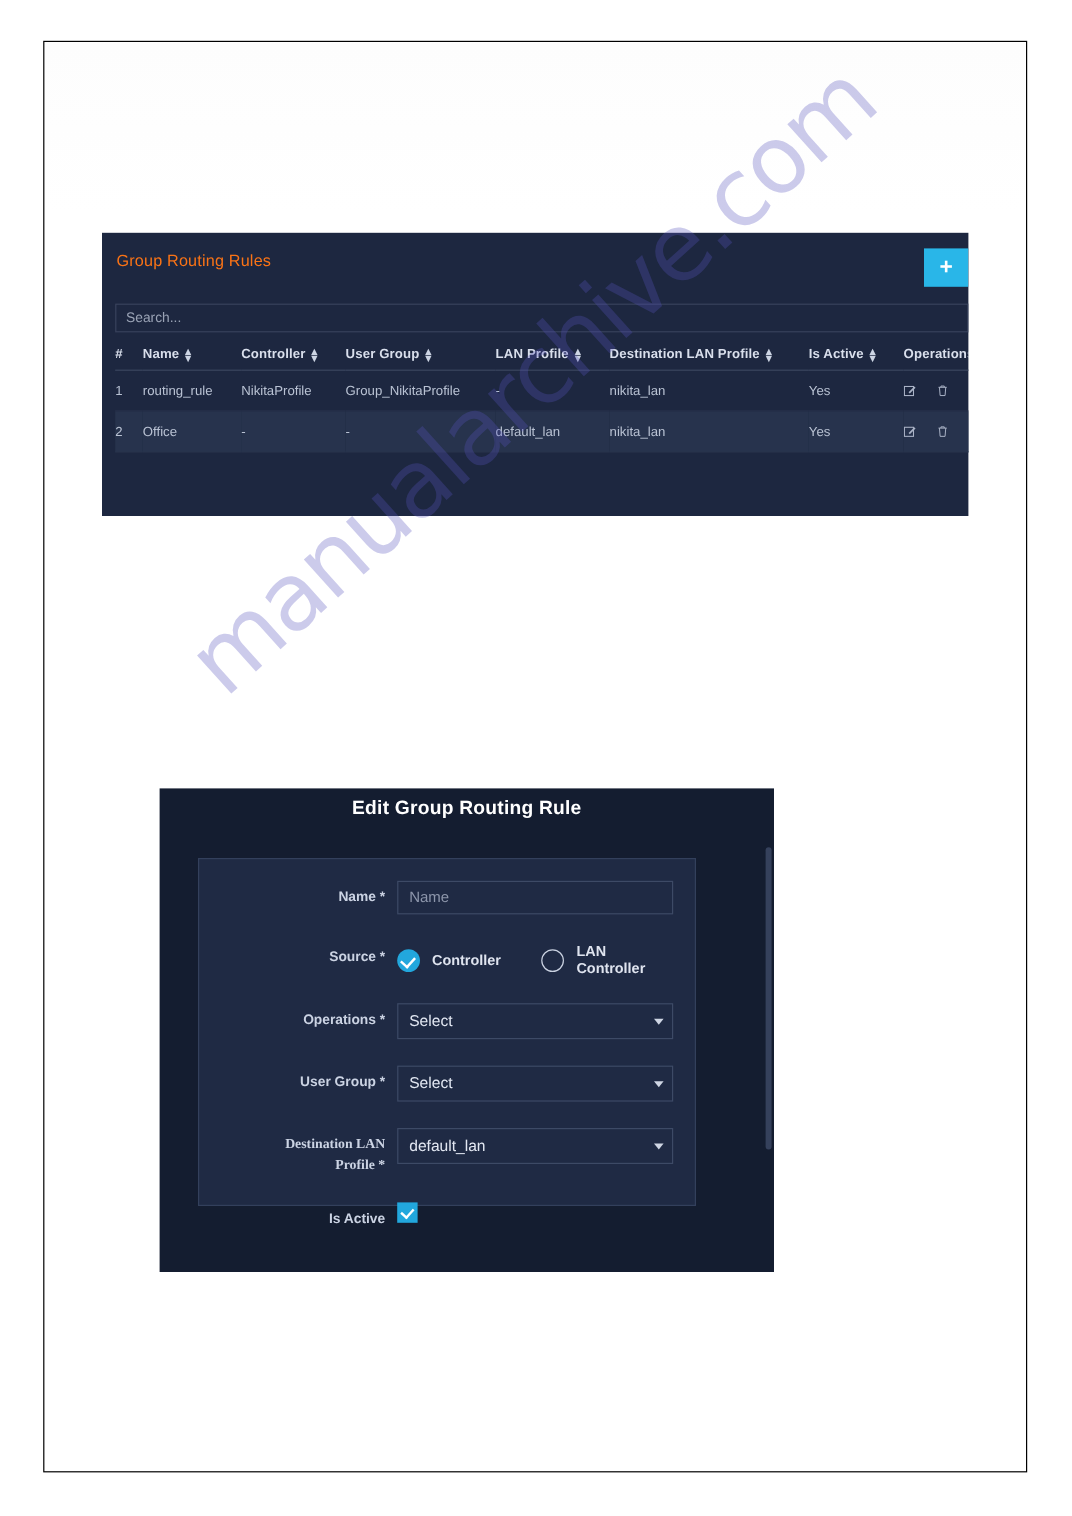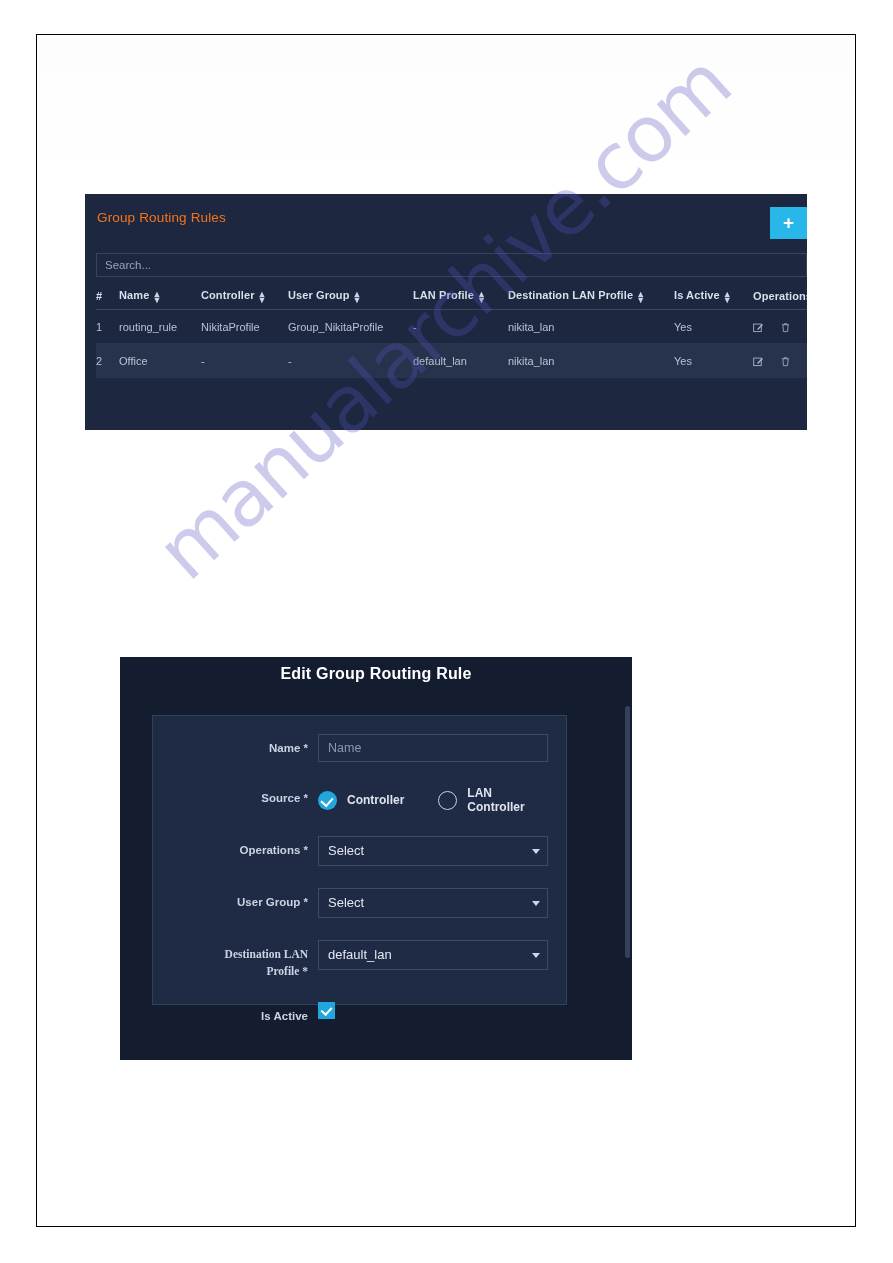--- a/index.html
+++ b/index.html
@@ -161,21 +161,21 @@
     height: 11px;
     vertical-align: middle;
     margin-right: 13px;
     color: #aab3c6;
   }
   .opicon svg { display:block; }
 
   
   .modal {
     position: absolute;
-    left: 120px;
+    left: 133px;
     top: 657px;
     width: 512px;
     height: 403px;
     background: #141d30;
     overflow: hidden;
     z-index: 4;
   }
   .modal-title {
     text-align: center;
     color: #ffffff;

